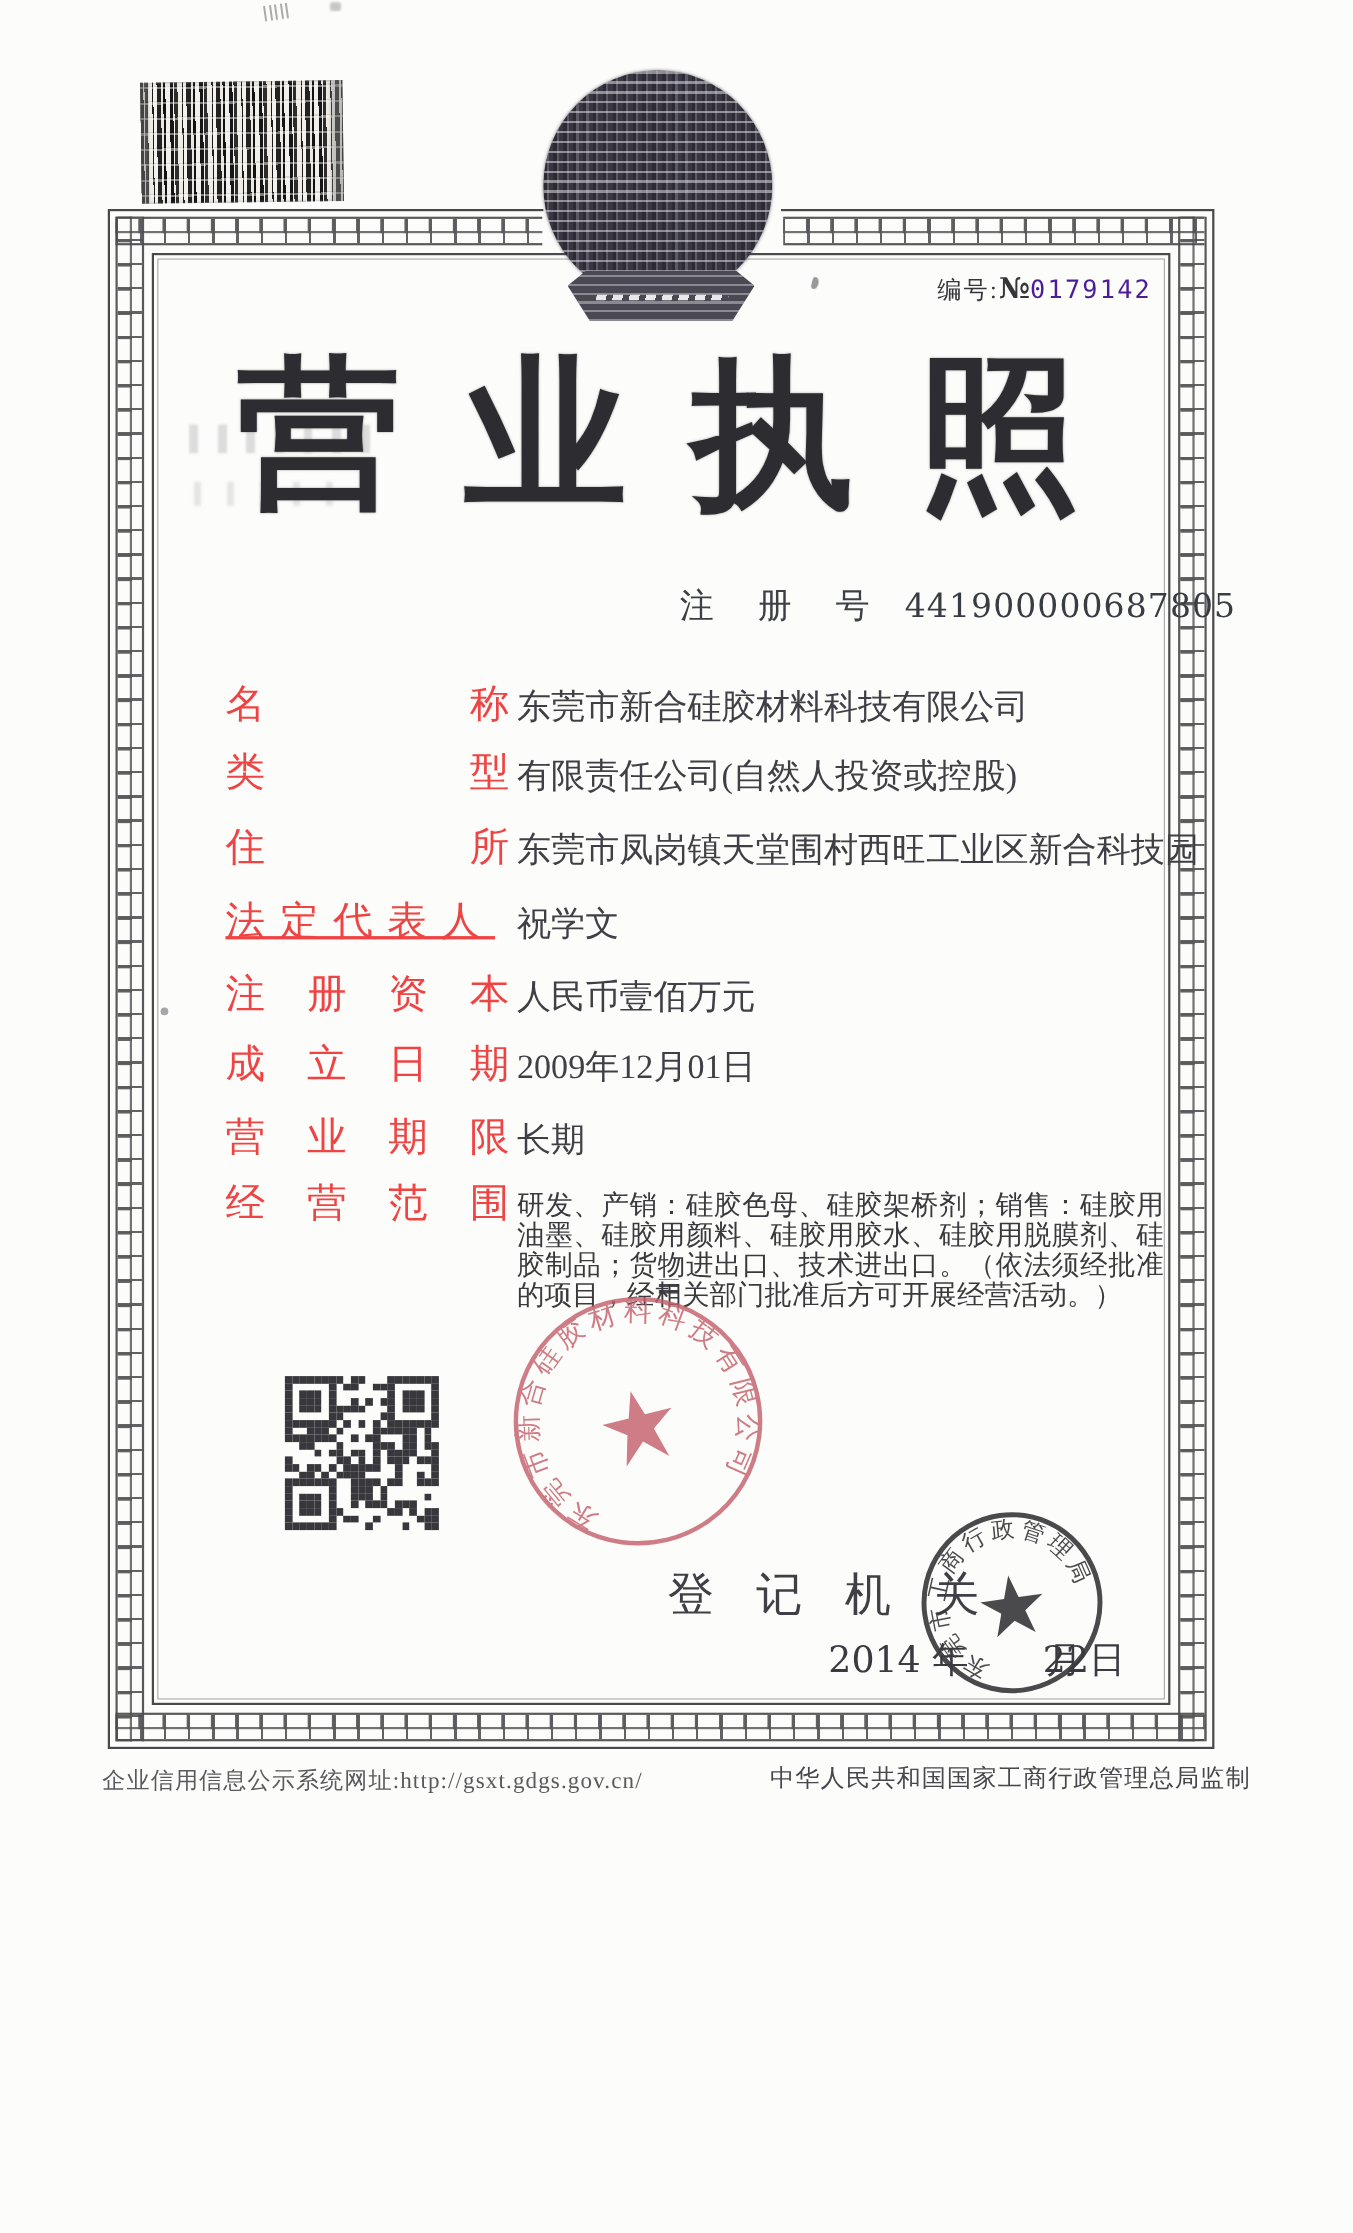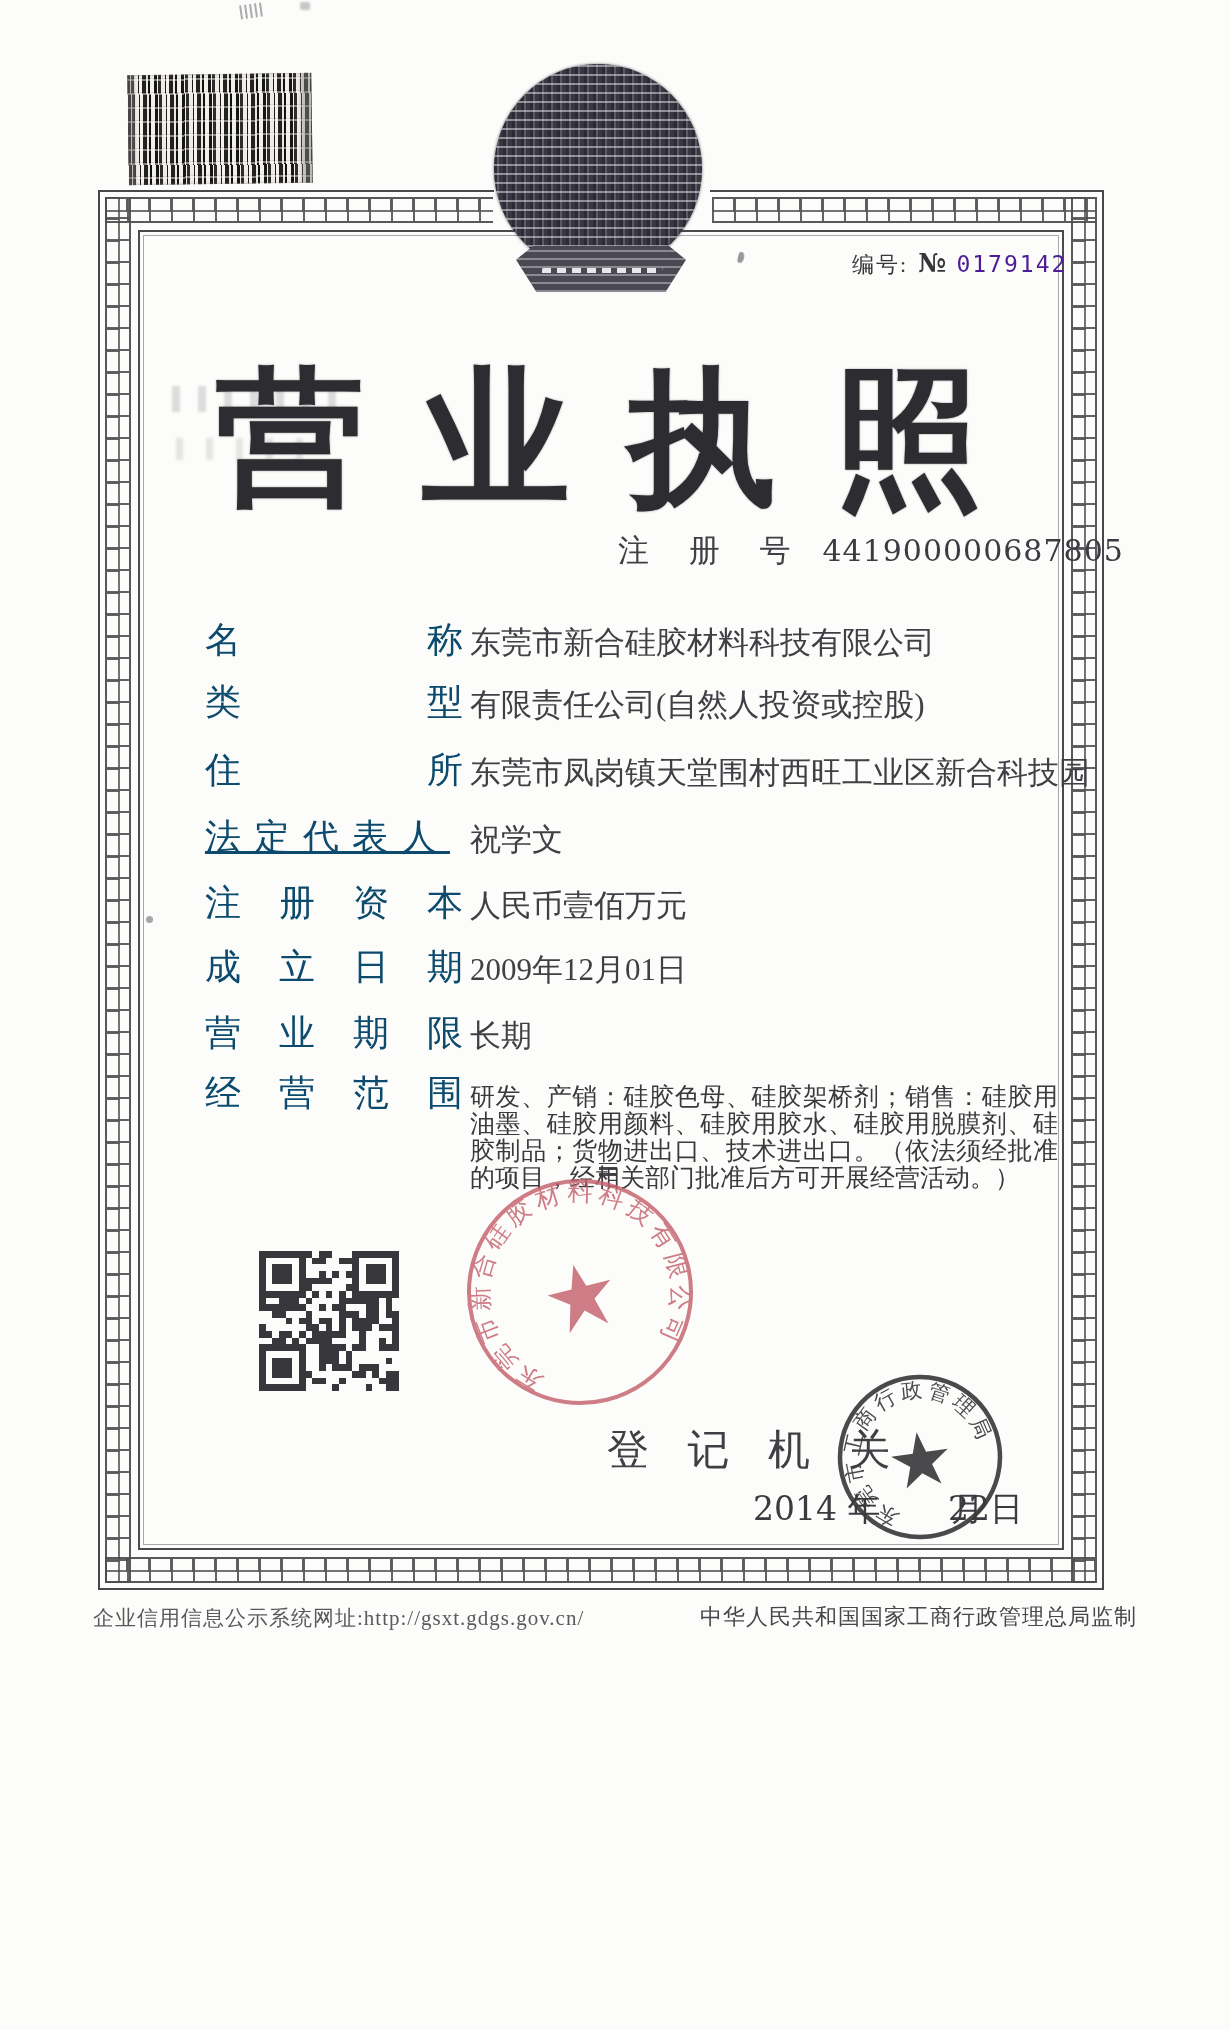--- a/index.html
+++ b/index.html
@@ -55,35 +55,35 @@
   .emblem-base{position:absolute;left:26px;top:184px;width:170px;height:46px;
     background:
       repeating-linear-gradient(0deg, rgba(238,236,240,.4) 0 2px, rgba(0,0,0,0) 2px 8px),
       #4a4852;
     clip-path:polygon(0 30%,10% 0,90% 0,100% 30%,88% 100%,12% 100%);}
   .emblem-wave{position:absolute;left:52px;top:206px;width:120px;height:5px;
     background:repeating-linear-gradient(90deg,#e9e7ec 0 9px, rgba(0,0,0,0) 9px 15px);
     transform:skewX(-12deg);}
 
   
-  .serial{position:absolute;left:852px;top:248px;display:flex;gap:10px;align-items:baseline;color:#35353a;}
+  .serial{position:absolute;left:852px;top:248px;display:flex;align-items:baseline;color:#35353a;}
   .serial-label{font-size:22px;letter-spacing:2px;}
   .serial-symbol{font-size:26px;font-weight:bold;font-family:"DejaVu Serif",serif;}
   .serial-number{font-size:23px;letter-spacing:2px;font-family:"DejaVu Sans Mono",monospace;color:#4c1d95;}
 
   .title{position:absolute;left:98px;top:326px;width:1002px;text-align:center;
     font-size:148px;font-weight:bold;letter-spacing:58px;text-indent:58px;line-height:1.1;
-    color:#2c2c31;font-family:Liberation Serif, serif;
-    text-shadow:0 0 2px rgba(55,55,60,.55);margin-top:32px;}
+    color:#2c2c31;font-family:Liberation Mono, monospace;
+    text-shadow:0 0 2px rgba(55,55,60,.55);}
 
   .regno{position:absolute;left:618px;top:530px;display:flex;align-items:baseline;color:#3e4046;}
   .regno-label{font-size:31px;letter-spacing:16px;}
   .regno-value{font-size:30px;letter-spacing:1px;margin-left:16px;font-family:"DejaVu Serif",serif;color:#3a3c44;}
 
-  .f-label{position:absolute;left:205px;width:258px;font-size:36px;color:#0c4a6e;
+  .f-label{position:absolute;left:205px;width:258px;font-size:36px;color:#ef4444;
     text-align:justify;text-align-last:justify;line-height:1.15;}
   .f-label.tight5{letter-spacing:13px;text-align-last:left;text-decoration:underline;}
   .f-value{position:absolute;left:470px;font-size:31px;color:#3f3f45;line-height:1.15;padding-top:5px;}
   .r1{top:620px}.r2{top:682px}.r3{top:750px}.r4{top:817px}
   .r5{top:883px}.r6{top:947px}.r7{top:1013px}.r8{top:1073px}
   .scope{top:1080px;width:588px;font-size:25px;line-height:27px;text-align:justify;color:#3a3a3e;padding-top:3px;}
 
   .authority{position:absolute;left:607px;top:1422px;font-size:42px;letter-spacing:14px;color:#3f3f45;}
   .date-part{position:absolute;top:1487px;font-size:33px;color:#3a3a40;font-family:"DejaVu Serif",serif;}
   .date-year{left:753px;}

